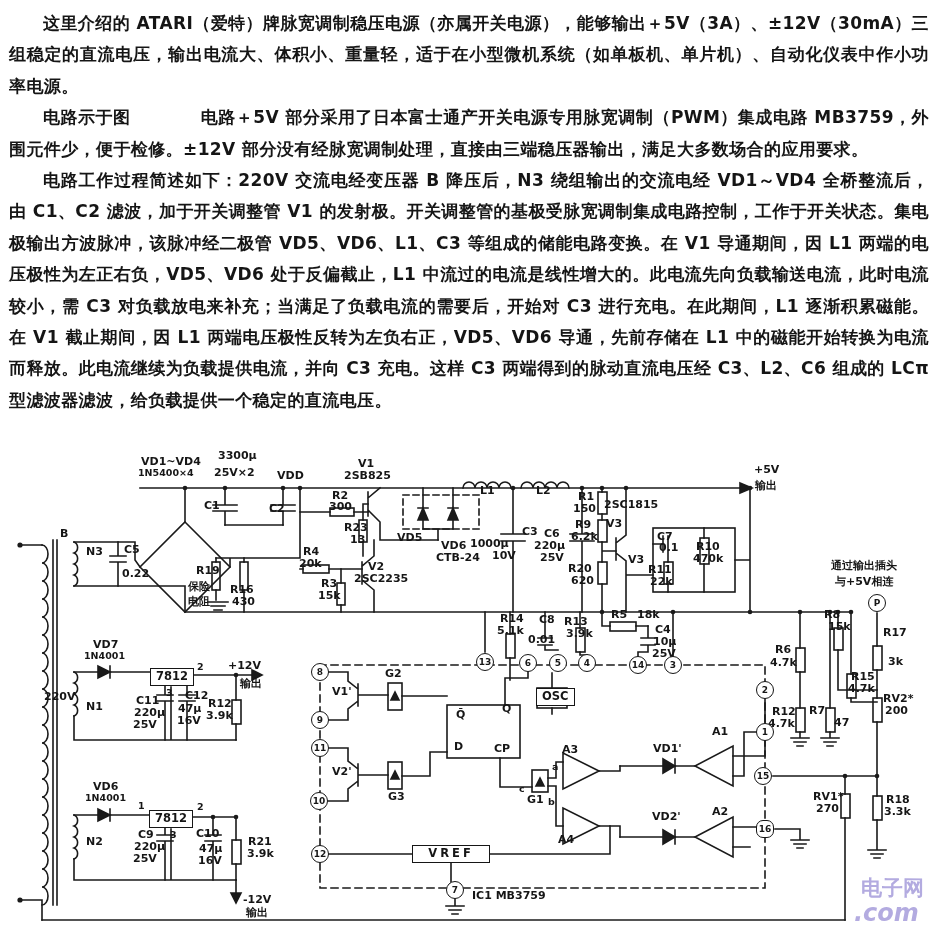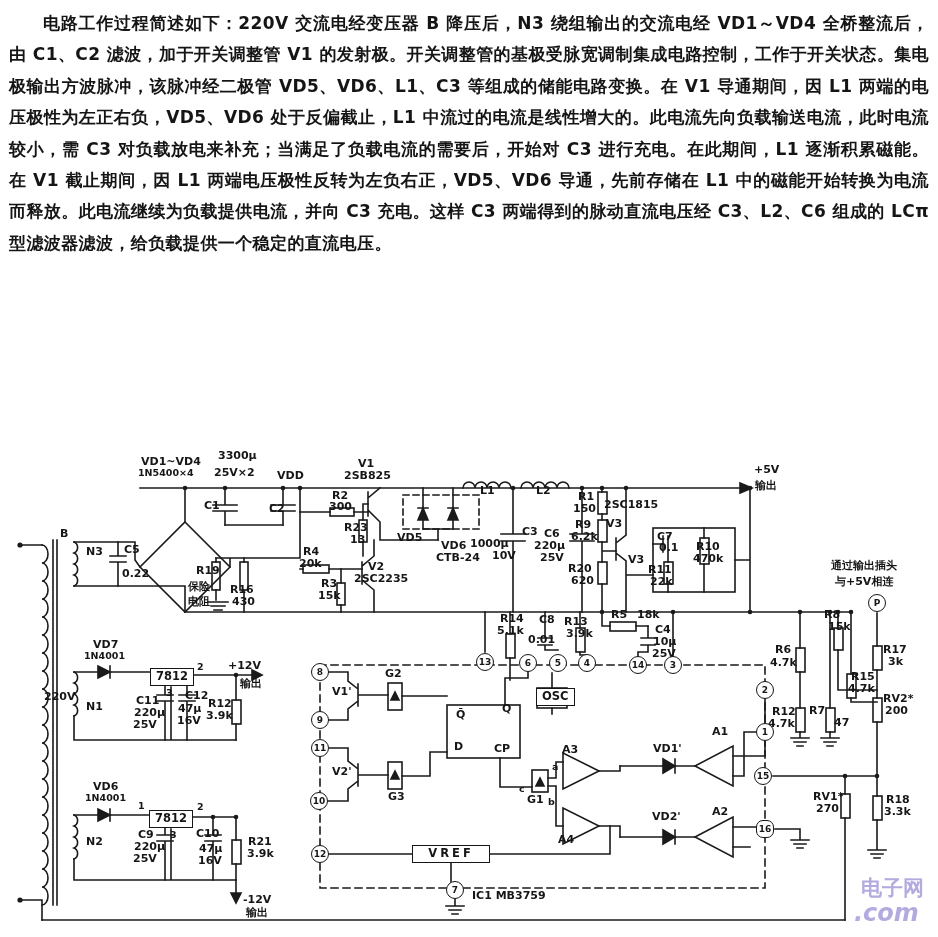--- a/index.html
+++ b/index.html
@@ -23,20 +23,22 @@
   .wm-brand{left:788px;top:876px;font-size:41px;font-style:italic;color:#ef8090;letter-spacing:-2px;}
   .wm-site{left:861px;top:878px;font-size:21px;color:#b3abe0;}
   .wm-com{left:854px;top:901px;font-size:24px;font-style:italic;color:#b3abe0;}
 </style>
 </head>
 <body>
 
 <div class="page">
 
   <div class="text-block">
+    <p class="para">这里介绍的 ATARI（爱特）牌脉宽调制稳压电源（亦属开关电源），能够输出＋5V（3A）、±12V（30mA）三组稳定的直流电压，输出电流大、体积小、重量轻，适于在小型微机系统（如单板机、单片机）、自动化仪表中作小功率电源。</p>
+    <p class="para">电路示于图　　　　电路＋5V 部分采用了日本富士通产开关电源专用脉宽调制（PWM）集成电路 MB3759，外围元件少，便于检修。±12V 部分没有经脉宽调制处理，直接由三端稳压器输出，满足大多数场合的应用要求。</p>
     <p class="para">电路工作过程简述如下：220V 交流电经变压器 B 降压后，N3 绕组输出的交流电经 VD1～VD4 全桥整流后，由 C1、C2 滤波，加于开关调整管 V1 的发射极。开关调整管的基极受脉宽调制集成电路控制，工作于开关状态。集电极输出方波脉冲，该脉冲经二极管 VD5、VD6、L1、C3 等组成的储能电路变换。在 V1 导通期间，因 L1 两端的电压极性为左正右负，VD5、VD6 处于反偏截止，L1 中流过的电流是线性增大的。此电流先向负载输送电流，此时电流较小，需 C3 对负载放电来补充；当满足了负载电流的需要后，开始对 C3 进行充电。在此期间，L1 逐渐积累磁能。在 V1 截止期间，因 L1 两端电压极性反转为左负右正，VD5、VD6 导通，先前存储在 L1 中的磁能开始转换为电流而释放。此电流继续为负载提供电流，并向 C3 充电。这样 C3 两端得到的脉动直流电压经 C3、L2、C6 组成的 LCπ 型滤波器滤波，给负载提供一个稳定的直流电压。</p>
   </div>
 
   <div class="schematic">
 
     <svg class="wires" width="938" height="485" viewBox="0 452 938 485">
       <g stroke="#1a1a1a" stroke-width="1.6" fill="none" stroke-linecap="square">
 
         <path d="M140 488 H740"></path>
 
@@ -275,21 +277,21 @@
         <span class="lbl" style="left: 696px; top: 541px;">R10</span>
         <span class="lbl" style="left: 693px; top: 553px;">470k</span>
         <span class="lbl" style="left: 648px; top: 564px;">R11</span>
         <span class="lbl" style="left: 650px; top: 576px;">22k</span>
         <span class="lbl" style="left: 831px; top: 560px;">通过输出插头</span>
         <span class="lbl" style="left: 835px; top: 576px;">与+5V相连</span>
         <span class="lbl" style="left: 824px; top: 609px;">R8</span>
         <span class="lbl" style="left: 828px; top: 621px;">15k</span>
         <span class="lbl" style="left: 775px; top: 644px;">R6</span>
         <span class="lbl" style="left: 770px; top: 657px;">4.7k</span>
-        <span class="lbl" style="left: 883px; top: 644px;">R17</span>
+        <span class="lbl" style="left: 883px; top: 627px;">R17</span>
         <span class="lbl" style="left: 888px; top: 656px;">3k</span>
         <span class="lbl" style="left: 851px; top: 671px;">R15</span>
         <span class="lbl" style="left: 848px; top: 683px;">4.7k</span>
         <span class="lbl" style="left: 883px; top: 693px;">RV2*</span>
         <span class="lbl" style="left: 885px; top: 705px;">200</span>
         <span class="lbl" style="left: 772px; top: 706px;">R12</span>
         <span class="lbl" style="left: 768px; top: 718px;">4.7k</span>
         <span class="lbl" style="left: 809px; top: 705px;">R7</span>
         <span class="lbl" style="left: 834px; top: 717px;">47</span>
         <span class="lbl" style="left: 712px; top: 726px;">A1</span>

